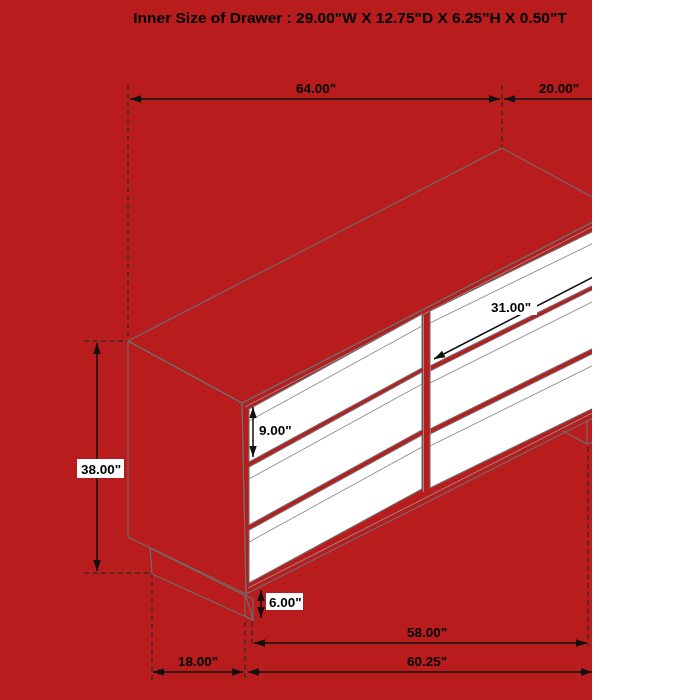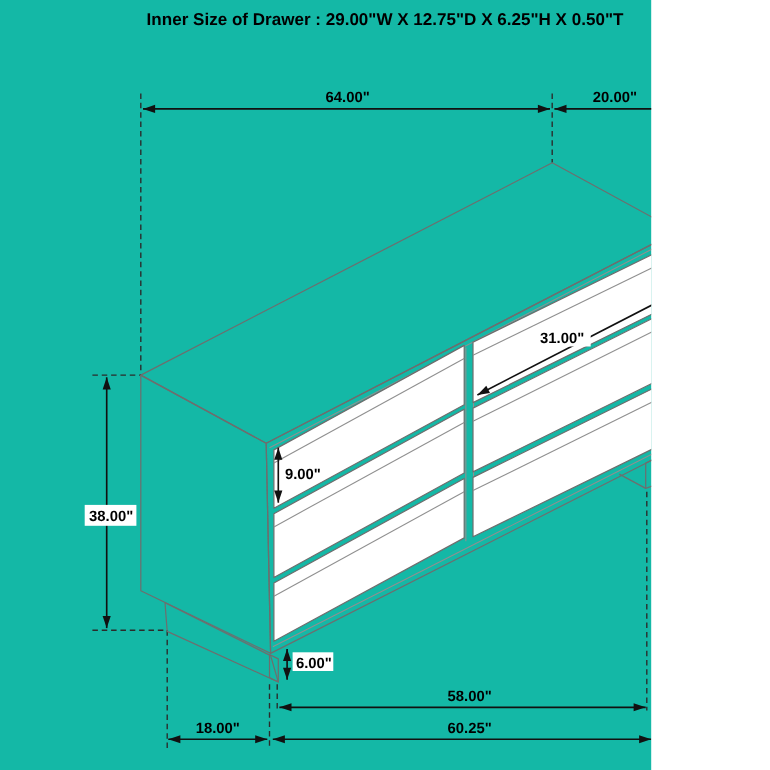--- a/index.html
+++ b/index.html
@@ -1,16 +1,16 @@
 <!DOCTYPE html>
 <html><head>
 <meta charset="utf-8">
 <style>
   html,body{margin:0;padding:0;background:#ffffff;}
-  .stage{width:592px;height:700px;background:#14b8a6;position:relative;overflow:hidden;}
+  .stage{width:592px;height:700px;background:#b91c1c;position:relative;overflow:hidden;}
   svg{display:block;}
   .title{font:bold 15.5px "Liberation Sans",sans-serif;fill:#000000;}
   .lbl{font:bold 13.5px "Liberation Sans",sans-serif;fill:#000000;}
   .dim{stroke:#111111;stroke-width:1.5;fill:none;}
   .ext{stroke:#2b2b2b;stroke-width:1.25;fill:none;stroke-dasharray:5 3.5;}
   .fur{stroke:#6e6e6e;stroke-width:1.1;fill:none;stroke-linejoin:round;}
   .furf{stroke:#6e6e6e;stroke-width:1.1;fill:#ffffff;stroke-linejoin:round;}
   .thin{stroke:#909090;stroke-width:1;fill:none;}
   .mask{fill:#ffffff;}
 </style>

